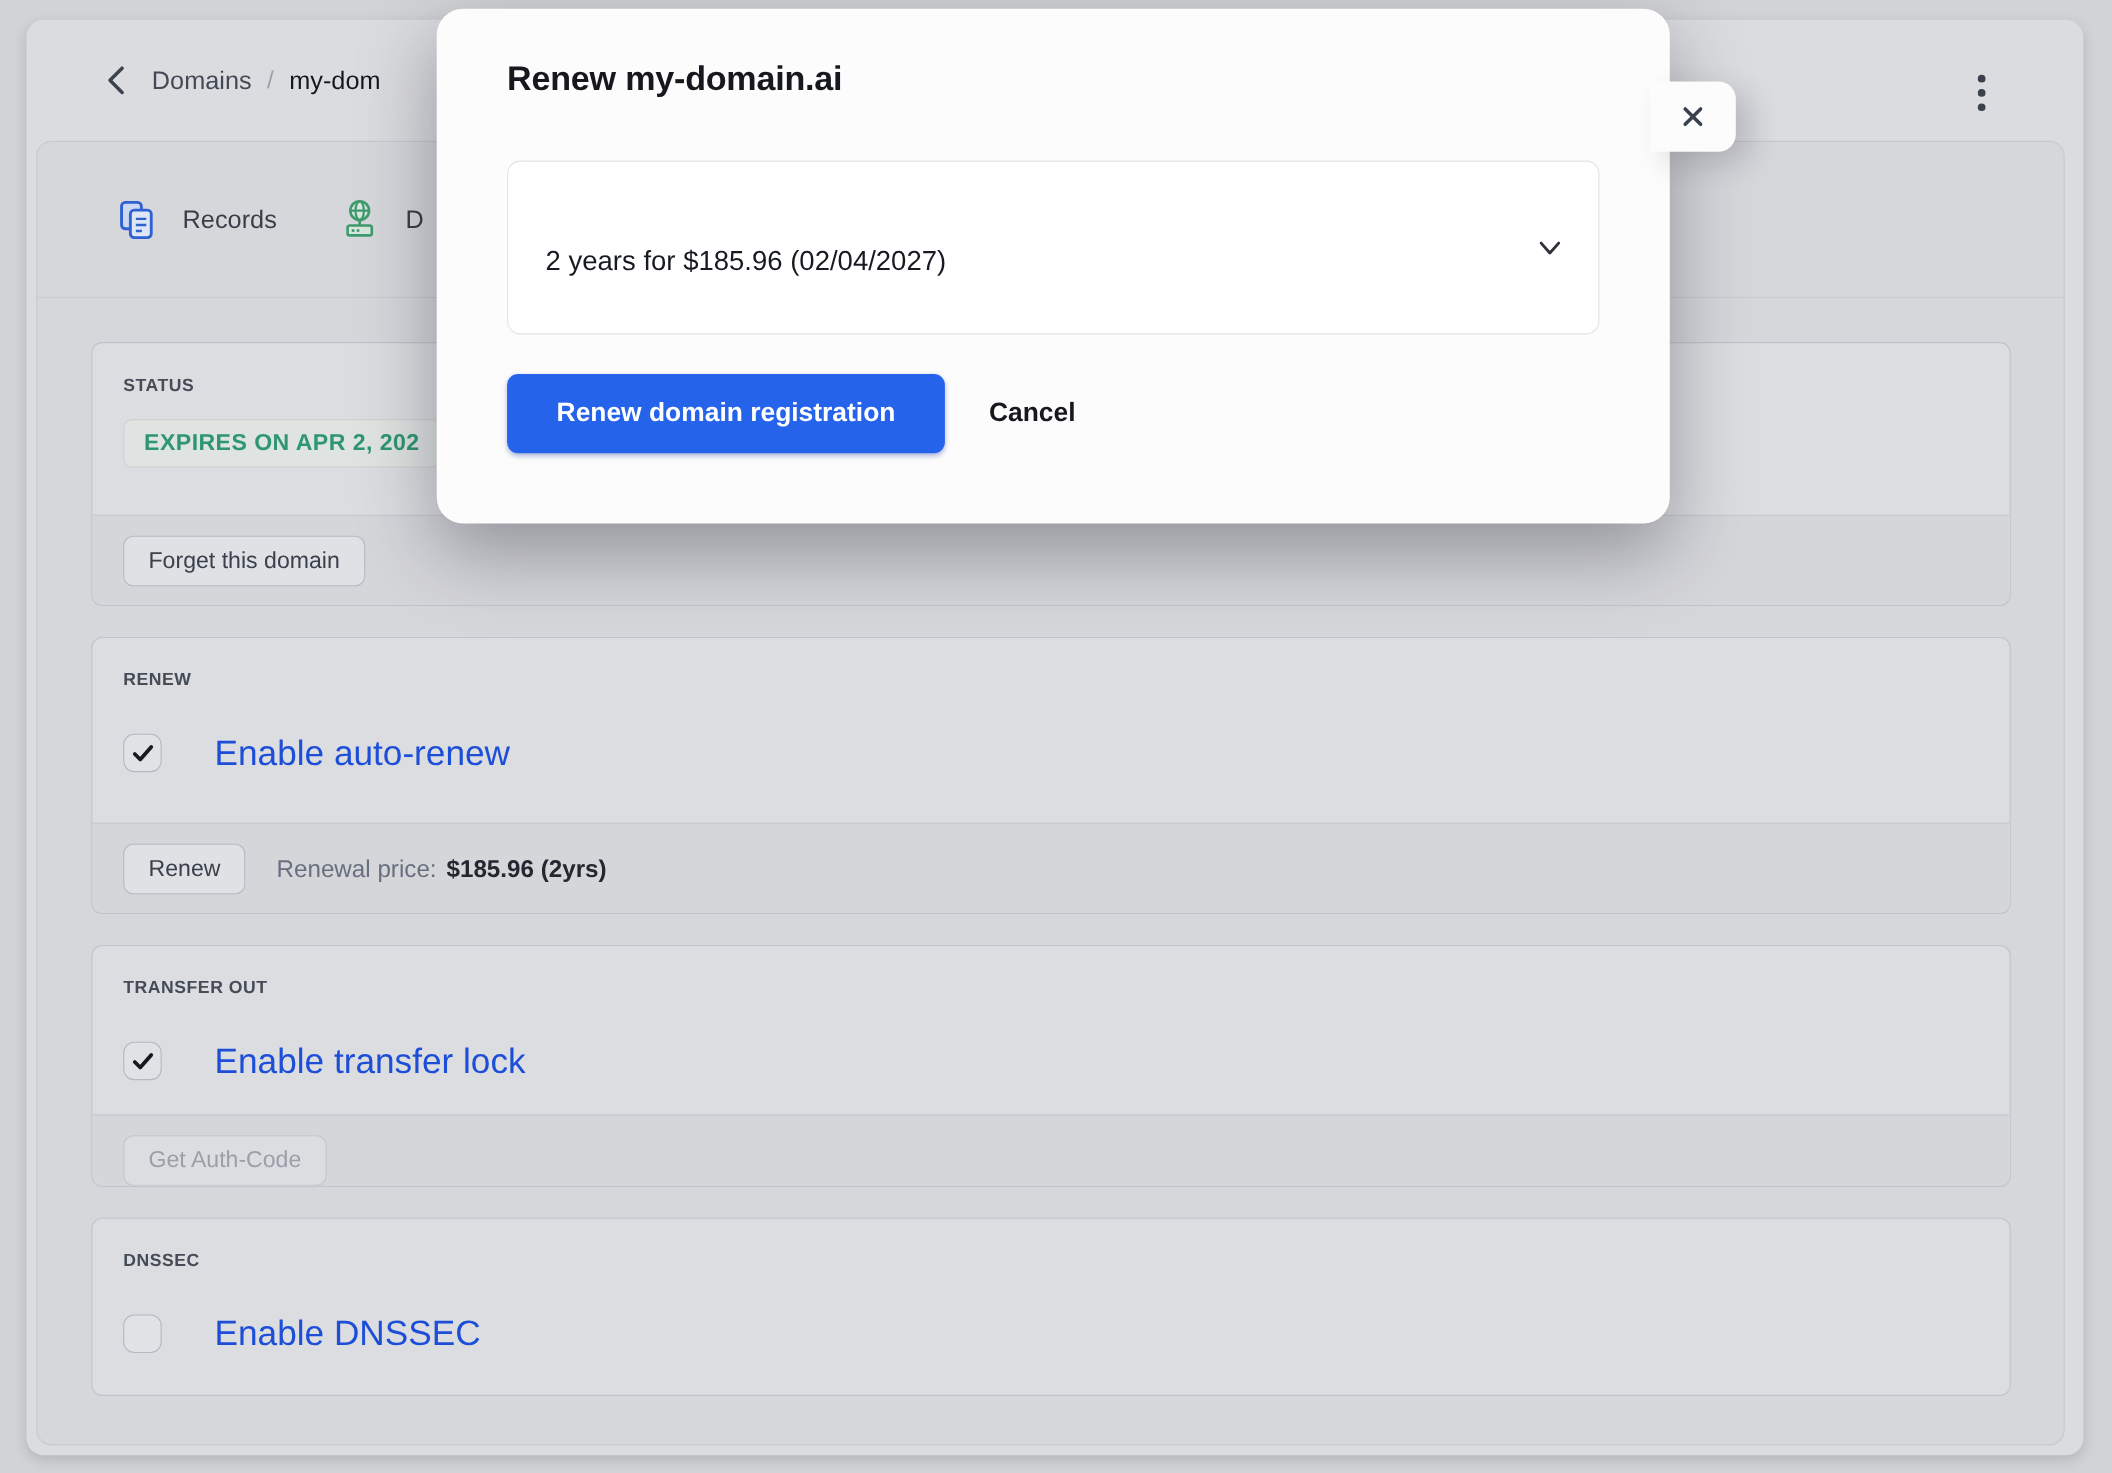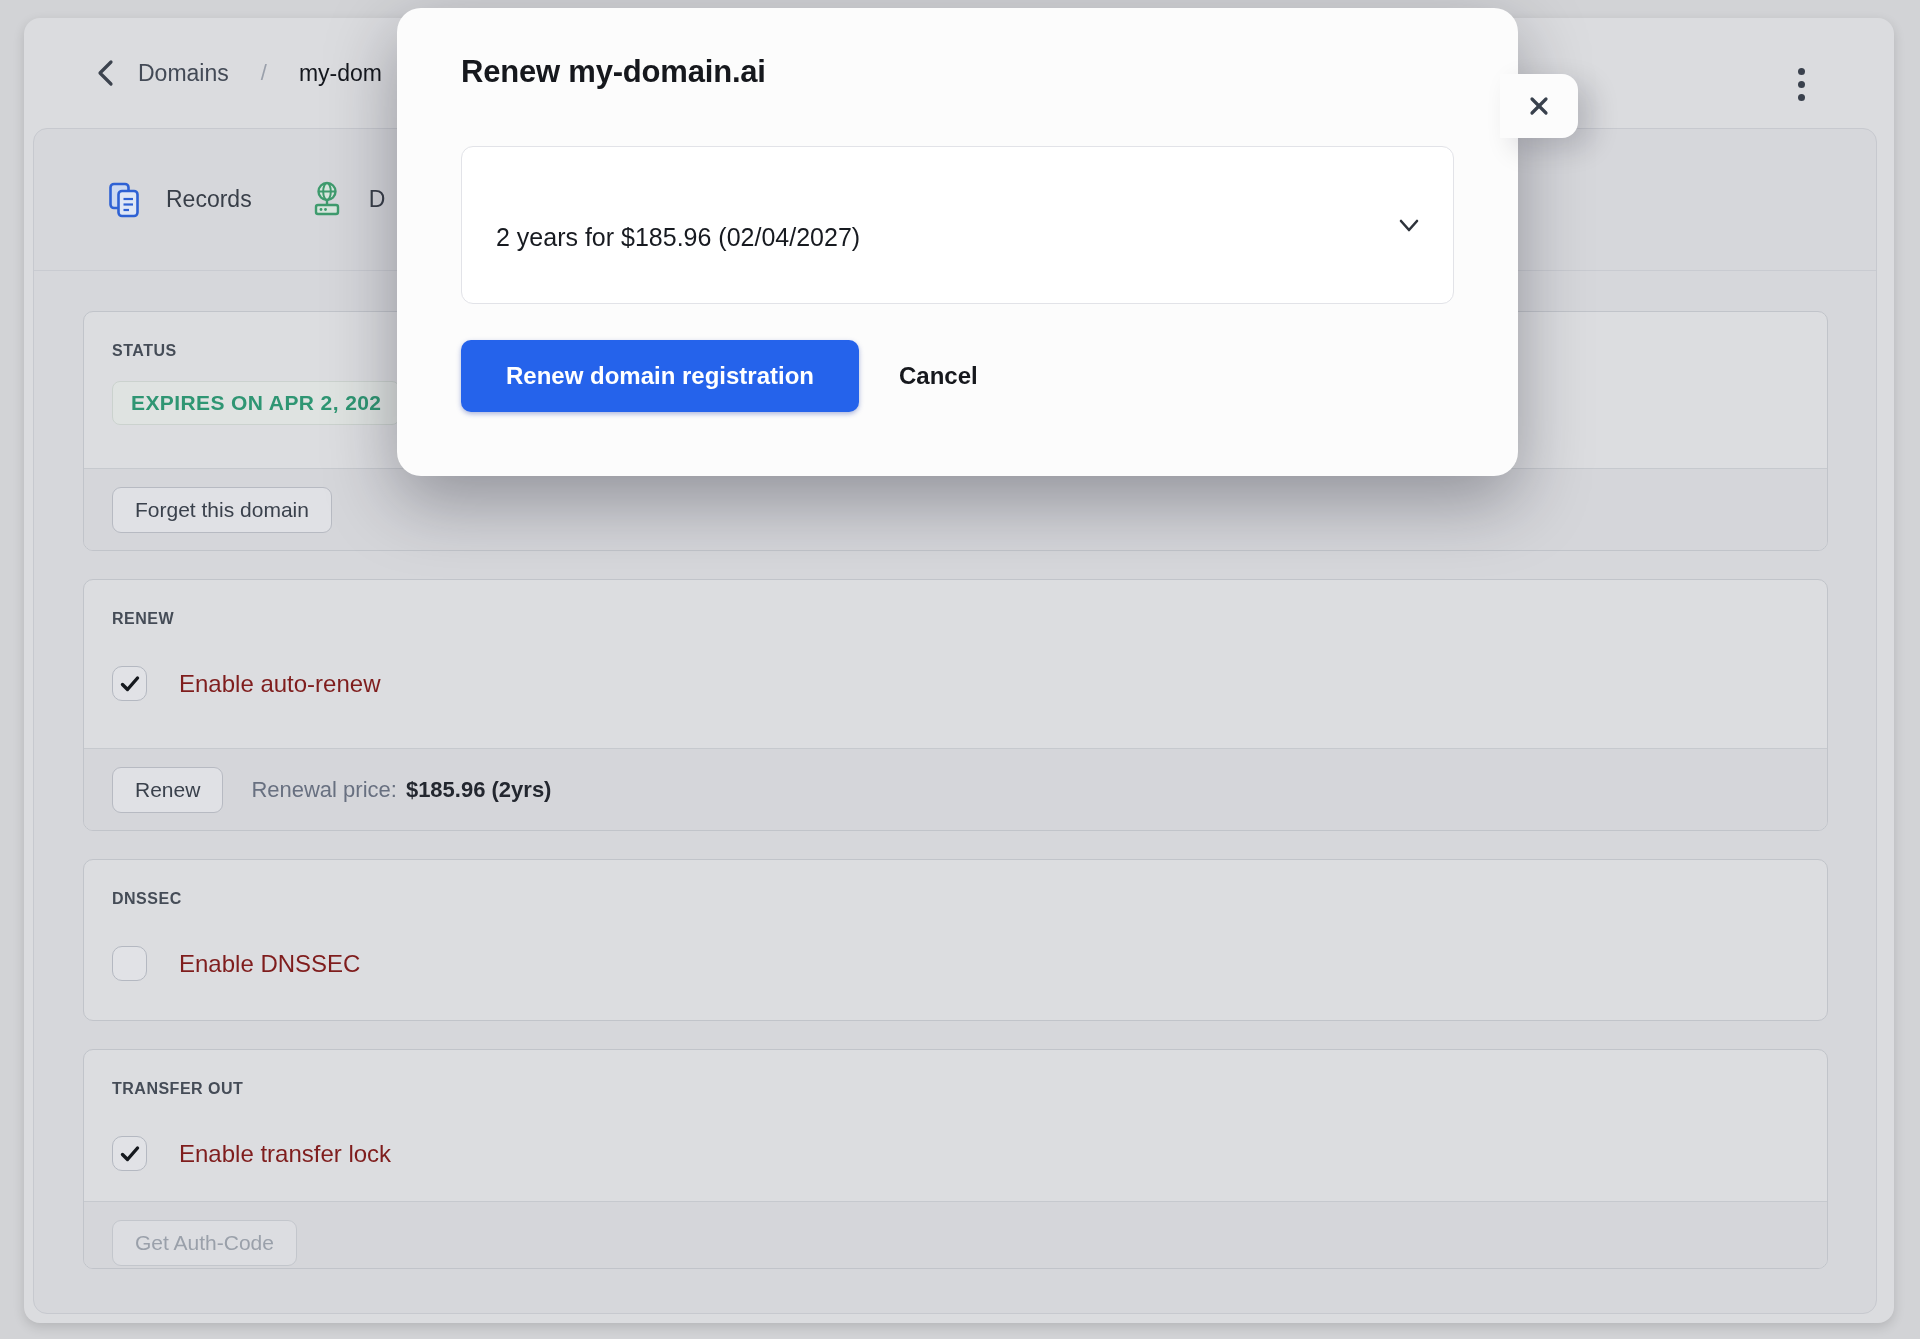--- a/index.html
+++ b/index.html
@@ -16,21 +16,21 @@
     position:absolute; left:24px; top:18px; width:1870px; height:1305px;
     background:#dbdcdf; border-radius:16px;
     box-shadow:0 4px 12px rgba(0,0,0,.14);
   }
   .app-header {
     position:absolute; left:0; top:0; width:100%; height:110px;
     display:flex; align-items:center; padding-left:62px;
   }
   .back-btn { width:40px; height:40px; display:flex; align-items:center; justify-content:center;
     background:transparent; border:none; cursor:pointer; }
-  .breadcrumb { display:flex; align-items:center; gap:32px; margin-left:12px;
+  .breadcrumb { display:flex; align-items:center; gap:14px; margin-left:12px;
     font-size:23px;justify-content:center; }
   .crumb-section { color:#434a56; }
   .crumb-sep { color:#9aa0ab; font-size:22px; }
   .crumb-current { color:#15181e; font-weight:500; }
   .kebab-btn {
     position:absolute; right:80px; top:50px; width:26px; height:46px;
     background:transparent; border:none; cursor:pointer;
     display:flex; flex-direction:column; align-items:center; gap:6px;
   }
   .kebab-btn i { width:7px; height:7px; border-radius:50%; background:#3a414d; display:block; }
@@ -66,21 +66,21 @@
     color:#2f9673; font-size:21px; font-weight:600; letter-spacing:.4px; white-space:nowrap;
     max-width:346px; overflow:hidden;
   }
 
   .check-row { display:flex; align-items:center; gap:32px; margin-top:38px; }
   .checkbox {
     width:35px; height:35px; border-radius:10px; flex:none;
     border:1px solid #b4b8c1; background:#e1e2e6; cursor:pointer;
     display:flex; align-items:center; justify-content:center;
   }
-  .check-label { font-size:24px; color:#7f1d1d; }
+  .check-label { font-size:32px; color:#1d4ed8;margin-left:16px; }
 
   .btn-secondary {
     height:46px; padding:0 22px; border-radius:9px;
     border:1px solid #b7bac2; background:#e0e1e5;
     font-family:inherit; font-size:21px; color:#3a414c; cursor:pointer; white-space:nowrap;
   }
   .btn-secondary.disabled { color:#9aa0aa; background:#dcdde1; border-color:#c3c6cc; cursor:default; }
 
   .price { font-size:22px; display:flex; gap:9px; align-items:baseline; }
   .price-label { color:#687080; }
@@ -195,47 +195,47 @@
         </div>
         <div class="card-footer">
           <button class="btn-secondary">Renew</button>
           <div class="price">
             <span class="price-label">Renewal price:</span>
             <span class="price-value">$185.96 (2yrs)</span>
           </div>
         </div>
       </section>
 
-      <section class="card h162">
-        <div class="card-body">
-          <div class="sec-label">DNSSEC</div>
-          <div class="check-row">
-            <span class="checkbox"></span>
-            <label class="check-label">Enable DNSSEC</label>
-          </div>
-        </div>
-      </section>
-
       <section class="card h220">
         <div class="card-body">
           <div class="sec-label">TRANSFER OUT</div>
           <div class="check-row">
             <span class="checkbox">
               <svg width="22" height="22" viewBox="0 0 22 22">
                 <polyline points="3.5,11.5 8.5,16.5 18.5,5" fill="none" stroke="#16191e" stroke-width="3.4" stroke-linecap="round" stroke-linejoin="round"></polyline>
               </svg>
             </span>
             <label class="check-label">Enable transfer lock</label>
           </div>
         </div>
         <div class="card-footer">
           <button class="btn-secondary disabled">Get Auth-Code</button>
         </div>
       </section>
 
+      <section class="card h162">
+        <div class="card-body">
+          <div class="sec-label">DNSSEC</div>
+          <div class="check-row">
+            <span class="checkbox"></span>
+            <label class="check-label">Enable DNSSEC</label>
+          </div>
+        </div>
+      </section>
+
     </div>
   </div>
 </div>
 
 <div class="modal">
   <h1 class="modal-title">Renew my-domain.ai</h1>
 
   <button class="duration-box">
     <span class="duration-value" style="display:block;">2 years for $185.96 (02/04/2027)</span>
     <svg class="duration-chevron" width="28" height="28" viewBox="0 0 28 28">

